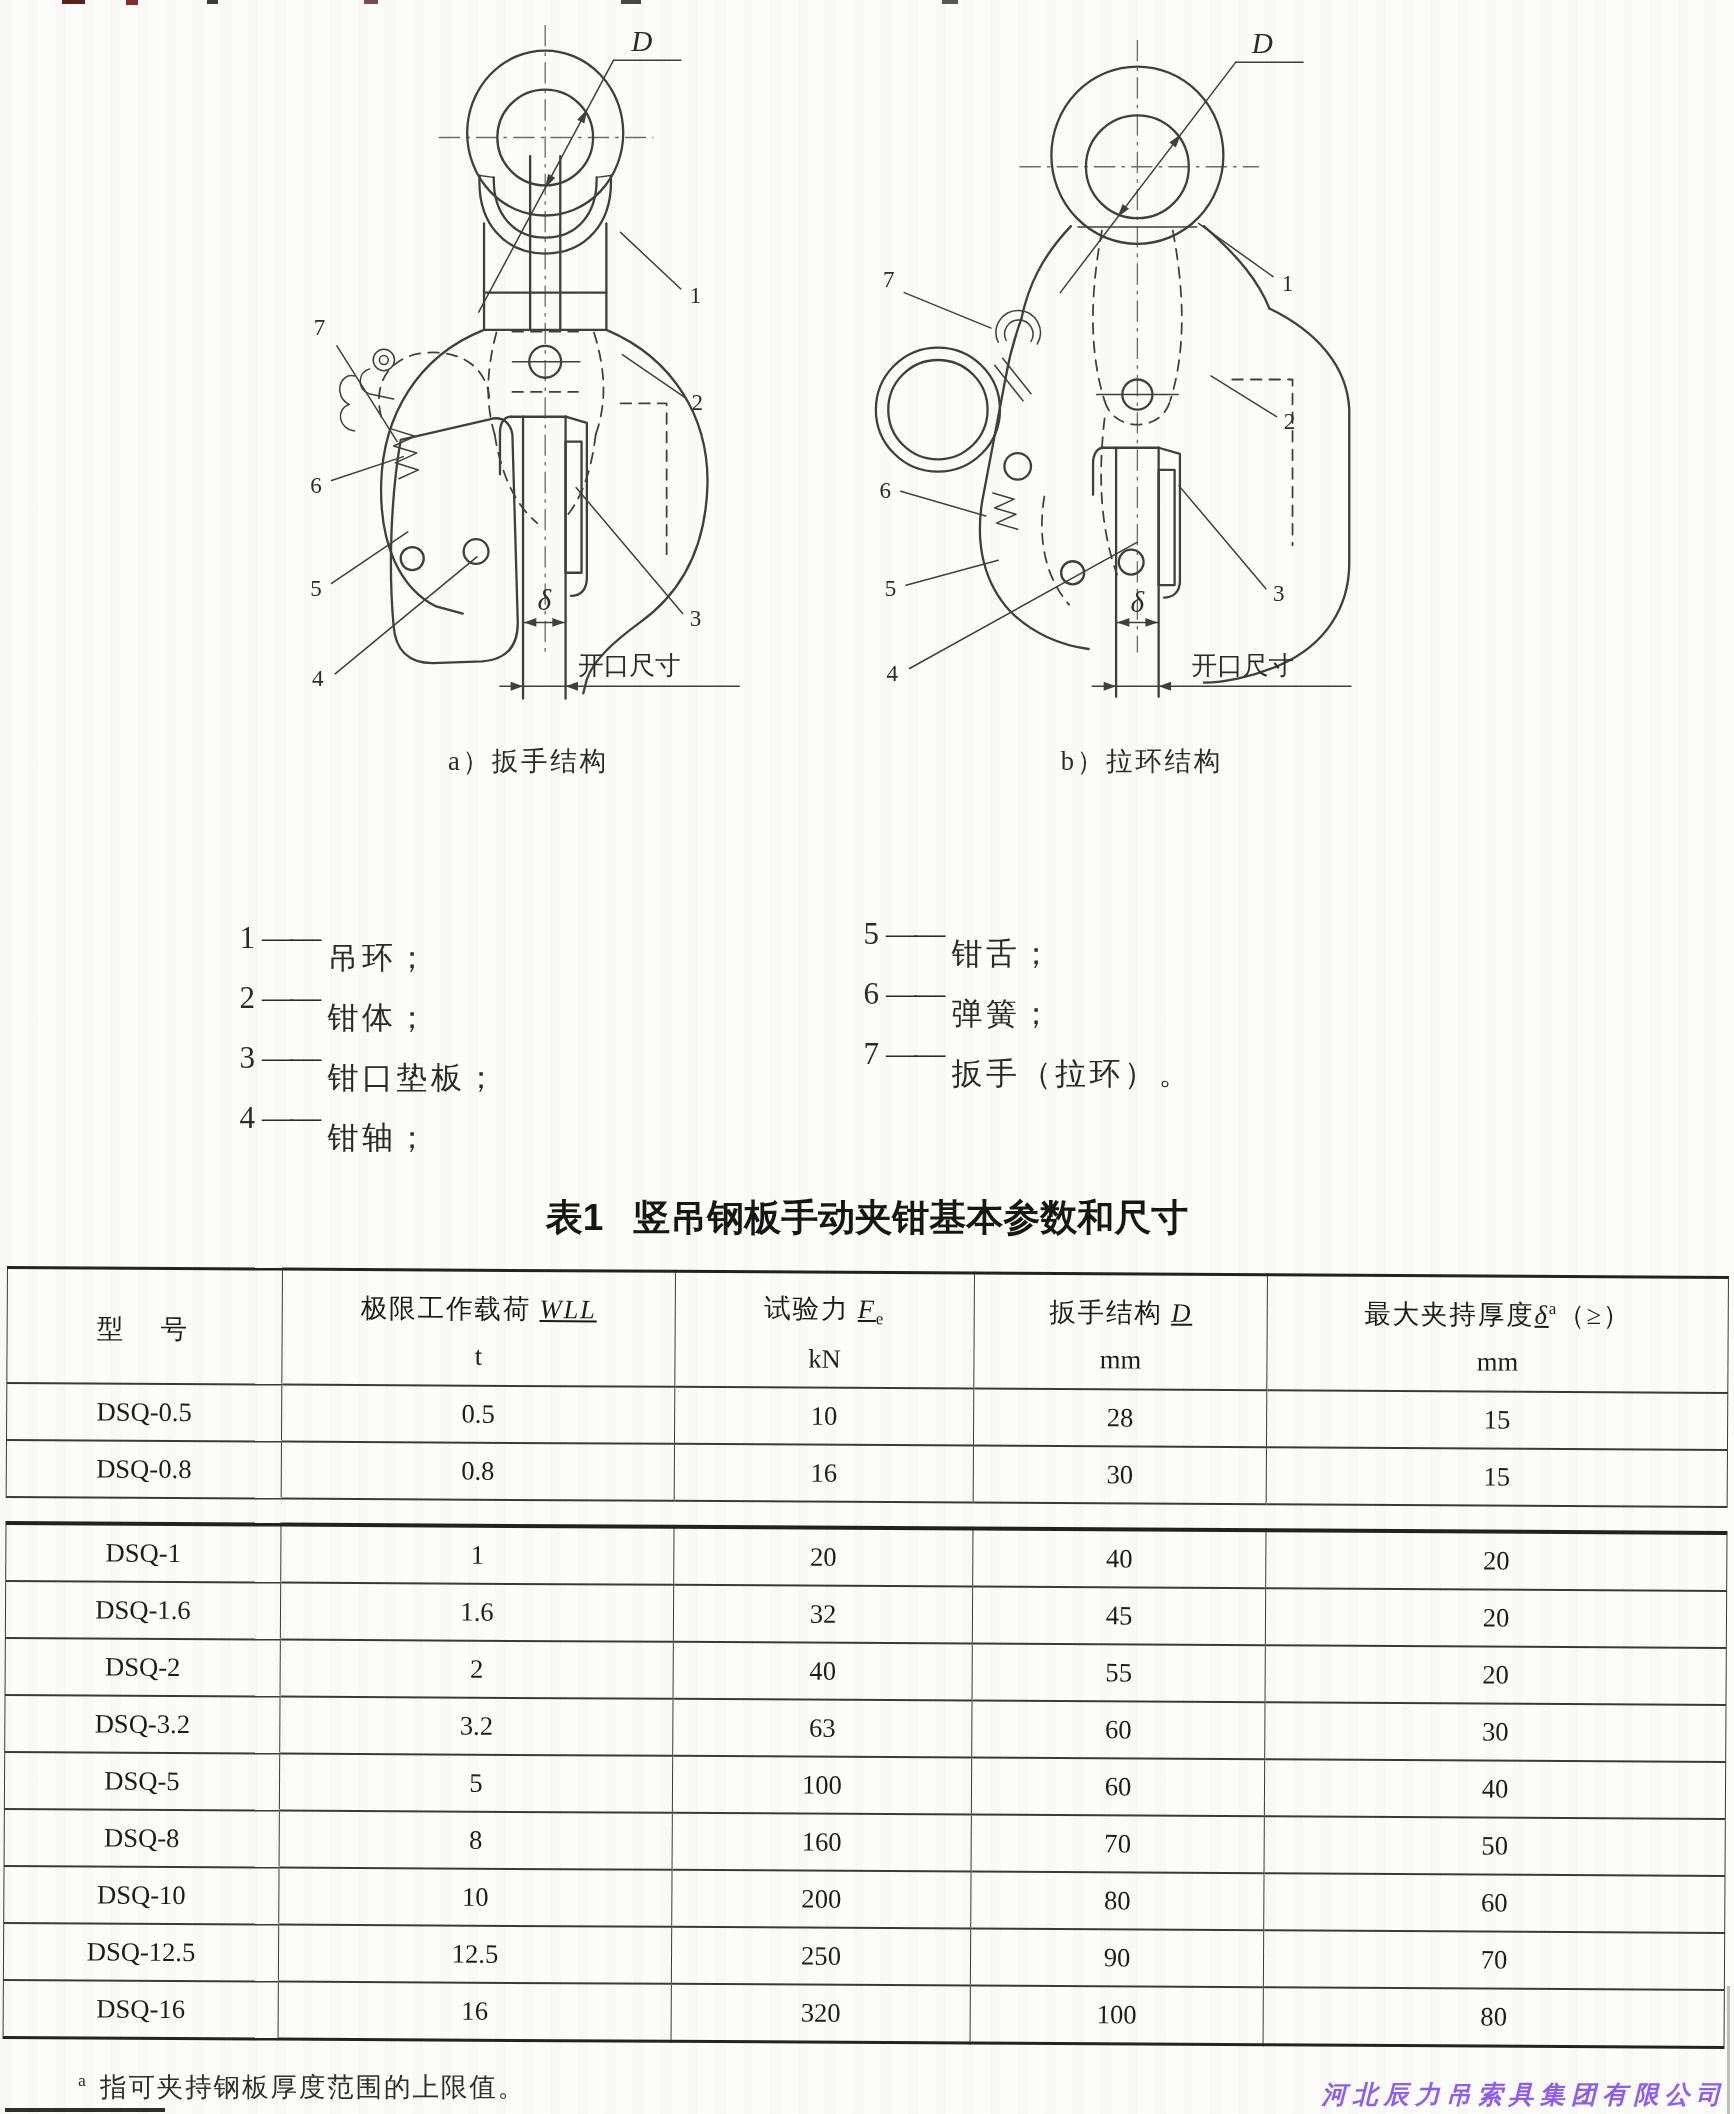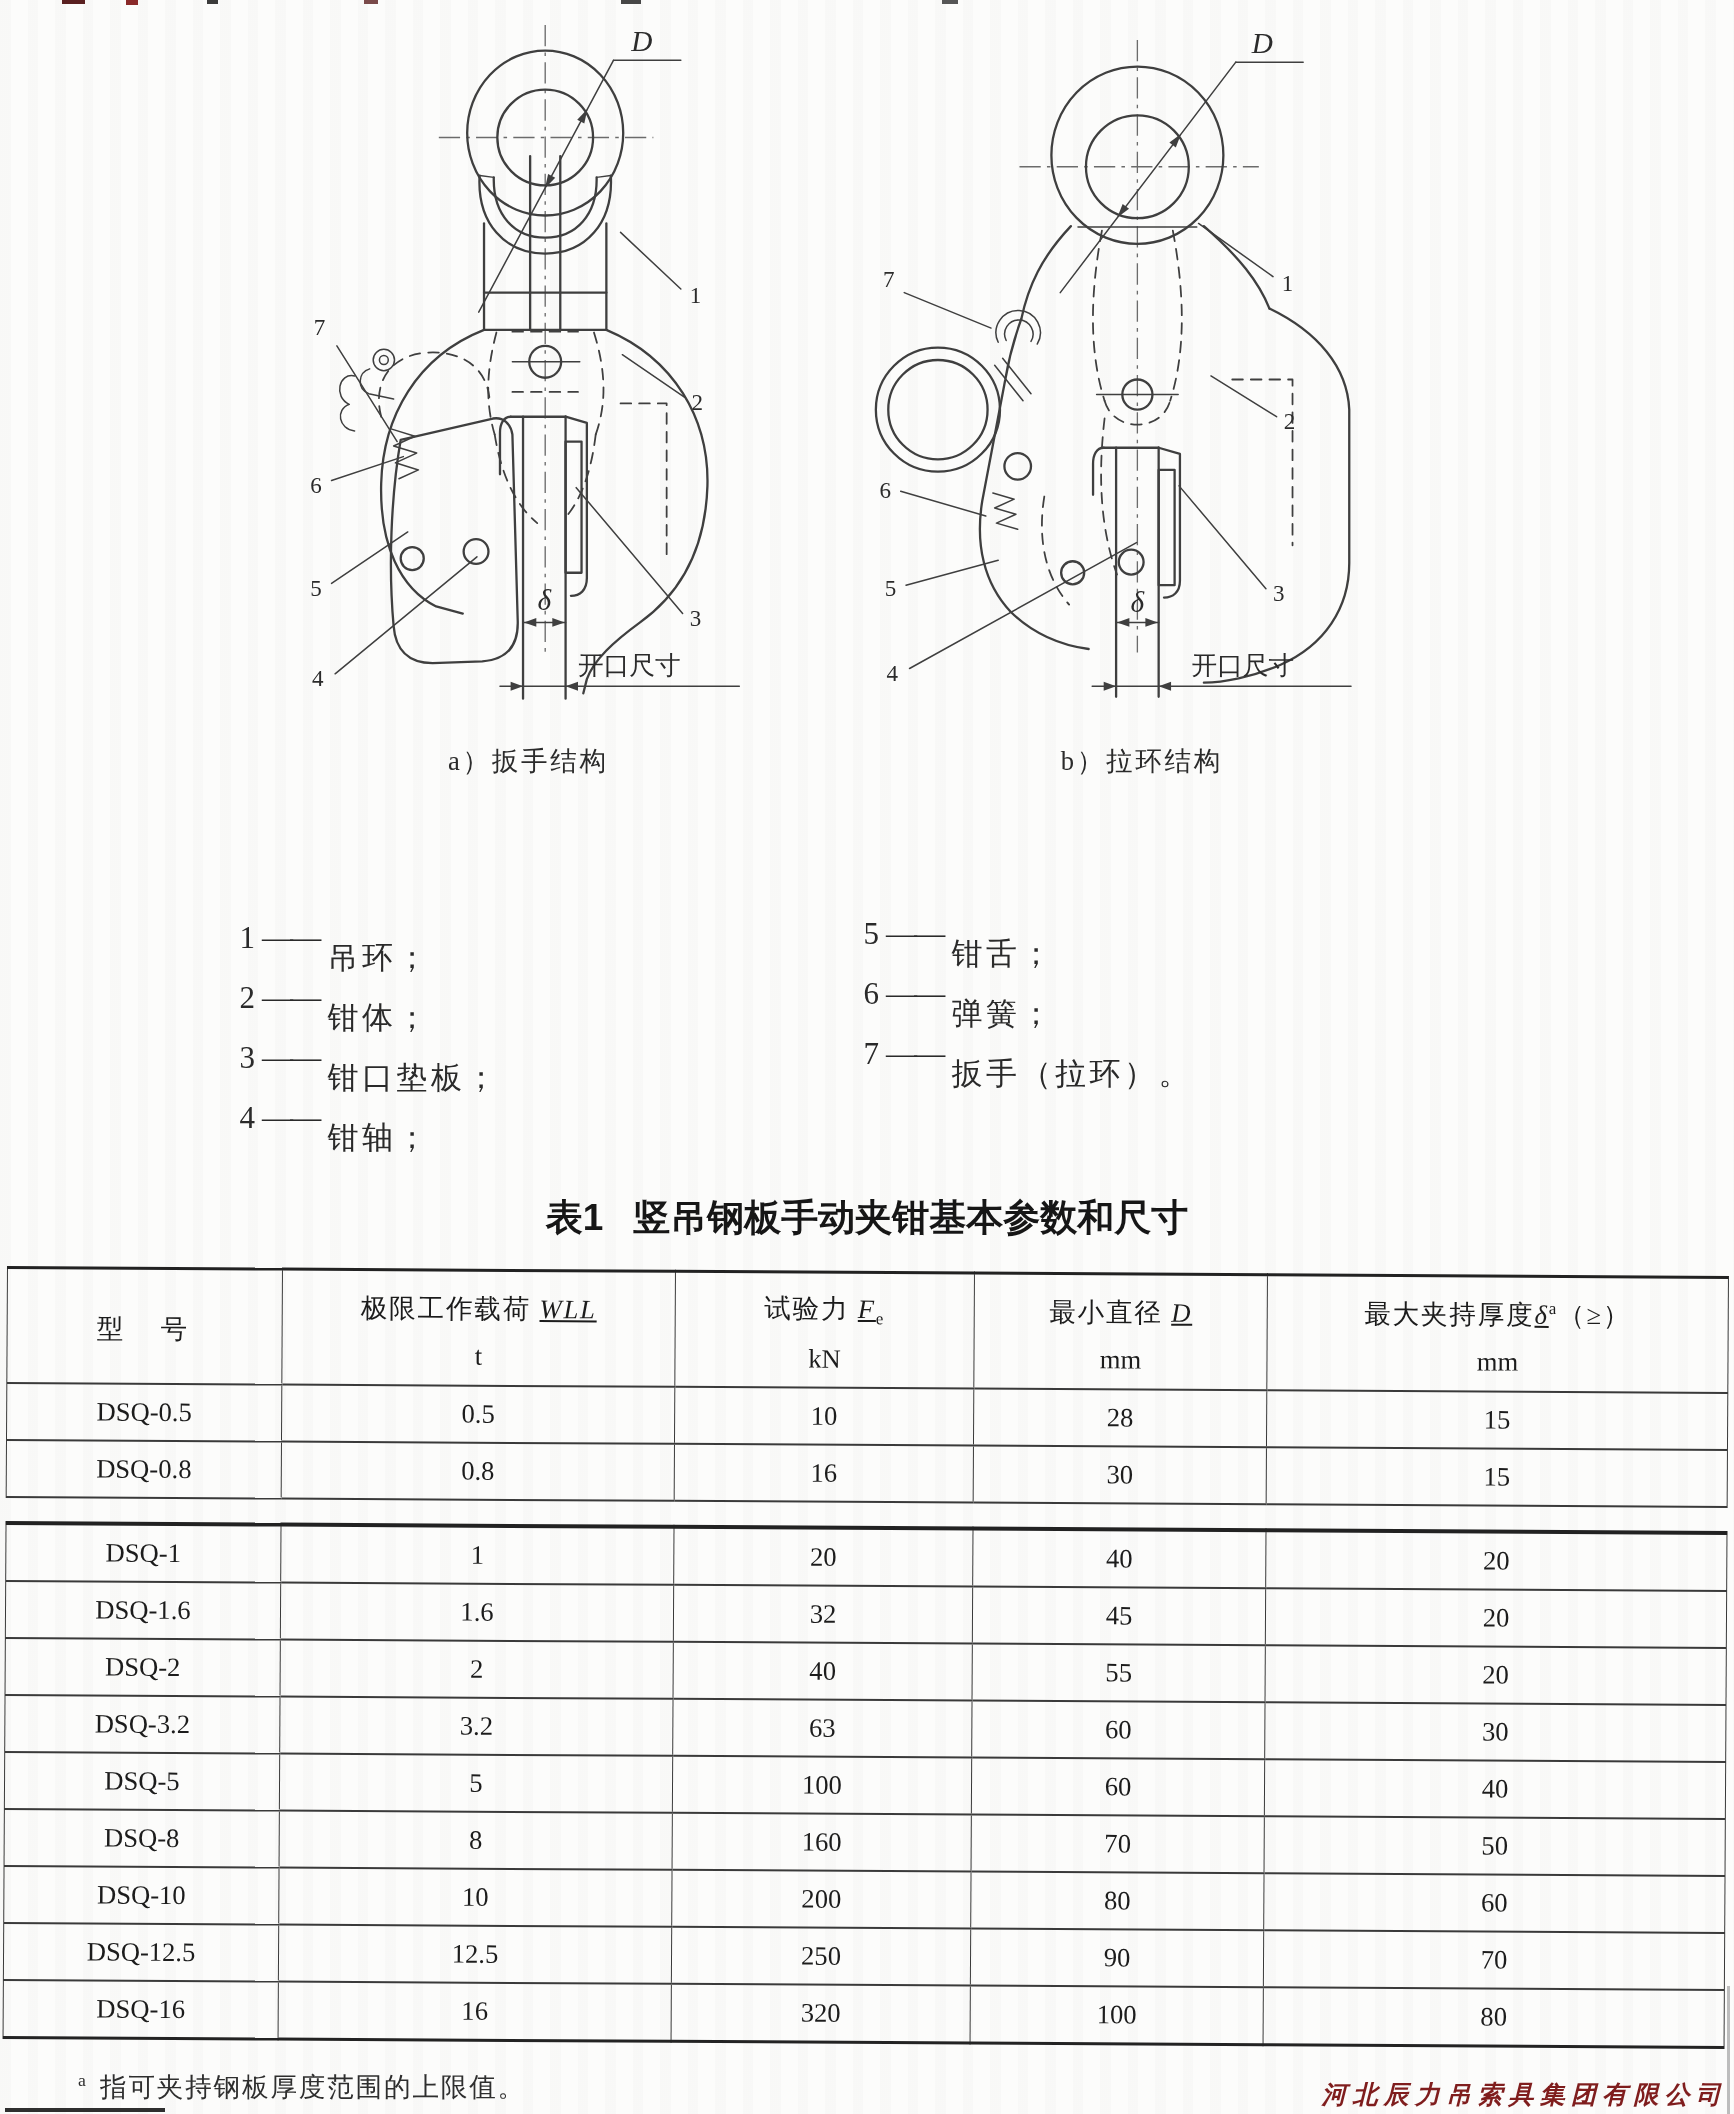--- a/index.html
+++ b/index.html
@@ -305,21 +305,21 @@
           </th>
         <th>
           <span class="hname"><span>极限工作载荷 </span><span class="sym">WLL</span></span>
           <span class="hunit">t</span>
         </th>
         <th>
           <span class="hname"><span>试验力 </span><span class="sym">F</span><sub class="hsub">e</sub></span>
           <span class="hunit">kN</span>
         </th>
         <th>
-          <span class="hname"><span>最小直径 </span><span class="sym">D</span></span>
+          <span class="hname"><span>扳手结构 </span><span class="sym">D</span></span>
           <span class="hunit">mm</span>
         </th>
         <th>
           <span class="hname"><span>最大夹持厚度</span><span class="sym">δ</span><sup class="hsup">a</sup><span>（≥）</span></span>
           <span class="hunit">mm</span>
         </th>
       </tr>
     </thead>
     <tbody>
         <tr>
@@ -412,17 +412,17 @@
           <td>80</td>
         </tr>
       </tbody>
   </table>
 </div>
 
 <div class="footnote">
   <sup>a</sup><span>指可夹持钢板厚度范围的上限值。</span>
 </div>
 
-<div class="watermark" style="color: #7f1d1d;">河北辰力吊索具集团有限公司</div>
+<div class="watermark" style="color: #8b5cf6;">河北辰力吊索具集团有限公司</div>
 
 <div class="edge-line"></div>
 <div class="bottom-cut"></div>
 
 
 </body></html>

